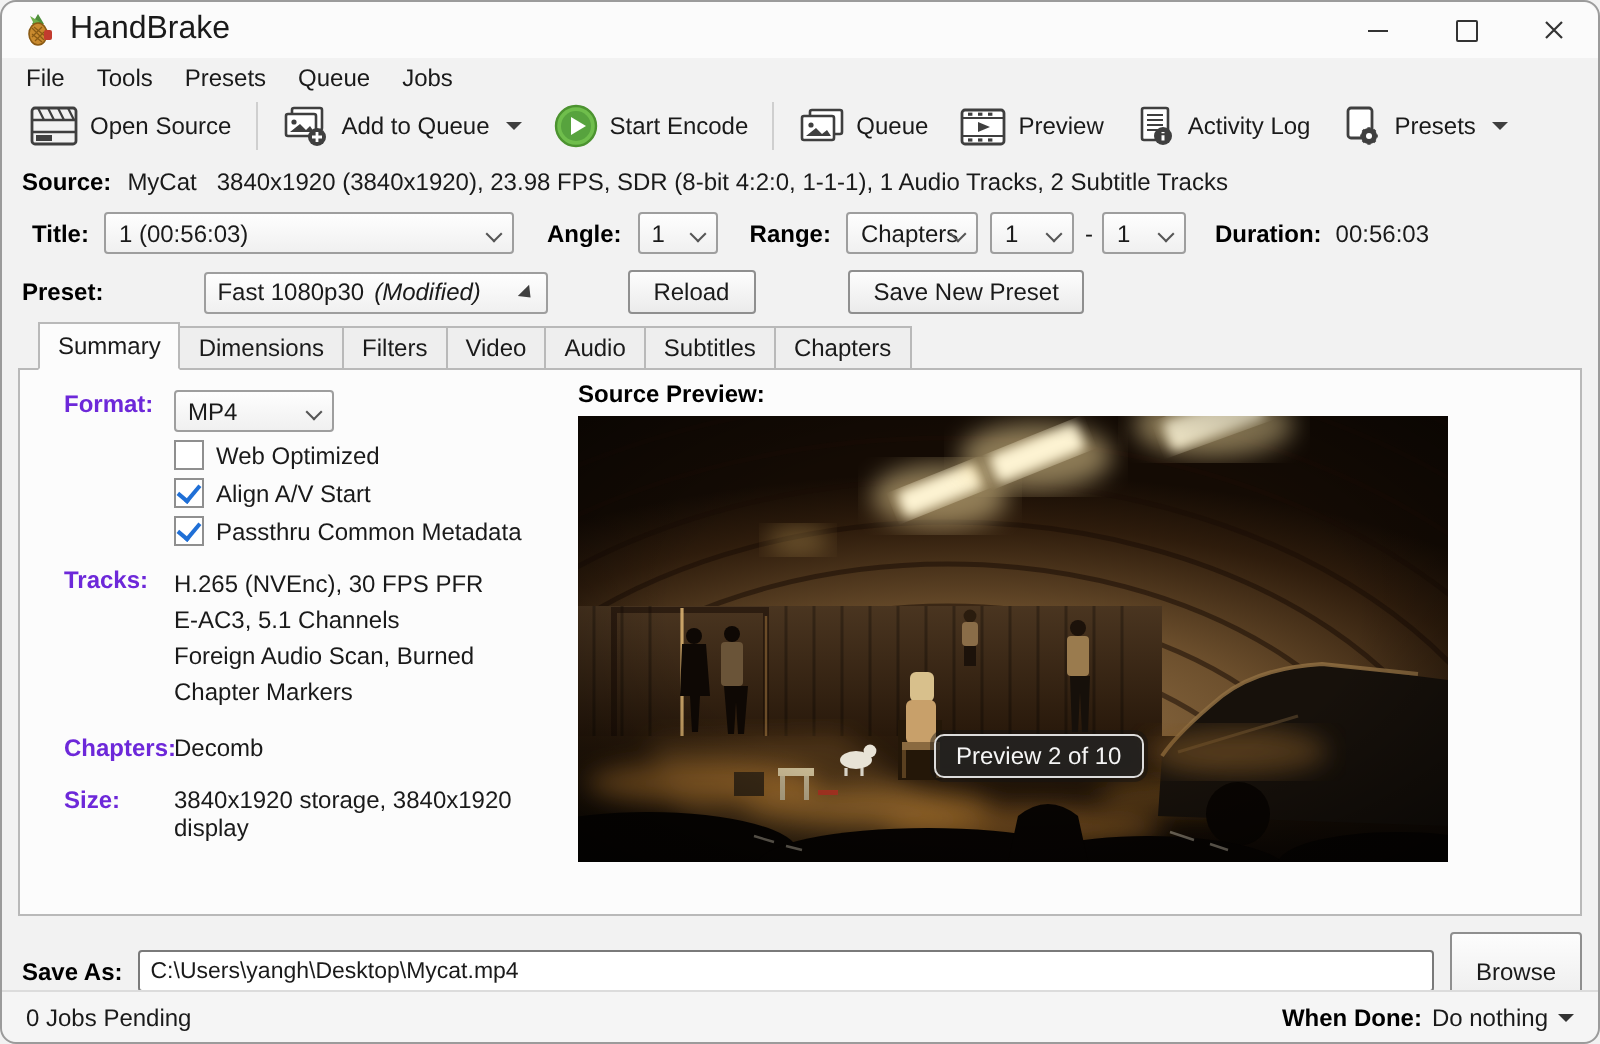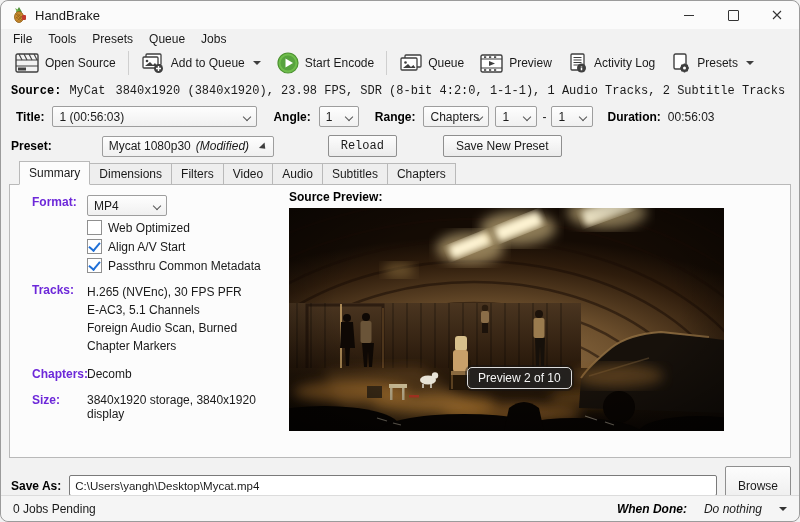--- a/index.html
+++ b/index.html
@@ -7,36 +7,36 @@
     width:800px;height:522px;overflow:hidden;
     font-family:"Liberation Sans", sans-serif;
     font-size:12px;color:#1a1a1a;
     background:#f2f2f2;
     border:1px solid #9b9b9b;border-radius:8px;
     box-sizing:border-box;position:relative;
   }
   
   .titlebar{height:28px;background:#fbfbfb;display:flex;align-items:center;border-radius:8px 8px 0 0;}
   .app-icon{margin:0 8px 0 10px;display:flex;}
-  .title-text{font-size:13px;color:#1a1a1a;}
+  .title-text{font-size:16px;color:#1a1a1a;}
   .win-controls{margin-left:auto;display:flex;height:100%;}
   .win-btn{width:44px;height:100%;display:flex;align-items:center;justify-content:center;color:#333;}
   .min-glyph{width:10px;border-bottom:1px solid #333;}
   .max-glyph{width:9px;height:9px;border:1px solid #333;border-radius:1px;}
   
   .menubar{height:20px;display:flex;align-items:center;padding-left:4px;background:#f2f2f2;}
   .menu-item{padding:2px 8px;}
   
   .toolbar{height:28px;display:flex;align-items:center;padding-left:6px;background:#f2f2f2;}
   .tb-btn{display:flex;align-items:center;gap:6px;padding:3px 8px;border-radius:3px;}
   .tb-sep{width:1px;height:24px;background:#cfcfcf;margin:0 4px;}
   .dd-caret{width:0;height:0;border-left:4px solid transparent;border-right:4px solid transparent;border-top:4px solid #3f3f3f;margin-left:2px;}
   .tb-icon{display:flex;}
   
-  .source-row{padding:7px 0 0 10px;display:flex;align-items:baseline;white-space:nowrap;font-family:Liberation Mono, monospace;}
+  .source-row{padding:7px 0 0 10px;display:flex;align-items:baseline;white-space:nowrap;}
   .blabel{font-weight:bold;color:#000;}
   .source-row .src-name{margin-left:8px;}
   .source-row .src-details{margin-left:10px;}
   .title-row{margin:8px 0 0 15px;display:flex;align-items:center;white-space:nowrap;}
   .preset-row{margin:8px 0 0 10px;display:flex;align-items:center;gap:40px;}
   .combo{
     height:21px;box-sizing:border-box;border:1px solid #9e9e9e;border-radius:2px;
     background:linear-gradient(#fefefe,#f0f0f0);
     display:inline-flex;align-items:center;padding:0 18px 0 6px;position:relative;
   }
@@ -97,21 +97,21 @@
     flex:1;height:21px;box-sizing:border-box;border:1px solid #7a7a7a;border-radius:2px;
     background:#fff;font-family:"Liberation Sans", sans-serif;font-size:11.5px;color:#1a1a1a;padding:0 5px;
   }
   .saveas-row .btn{margin-left:8px;height:39px;}
   
   .statusbar{
     position:absolute;left:0;right:0;bottom:0;height:26px;background:#f5f5f5;
     border-top:1px solid #dcdcdc;display:flex;align-items:center;
     padding:0 12px;box-sizing:border-box;border-radius:0 0 8px 8px;
   }
-  .when-done{margin-left:auto;display:flex;align-items:center;gap:17px;font-style:italic;}
+  .when-done{margin-left:auto;display:flex;align-items:center;gap:5px;}
   .caret-down{width:0;height:0;border-left:4px solid transparent;border-right:4px solid transparent;border-top:4px solid #333;}
 </style>
 </head>
 <body>
 
 <div class="titlebar">
   <span class="app-icon">
     <svg width="16" height="16" viewBox="0 0 16 16">
       <polygon points="8,0 5,5 11,5" fill="#4e8f3a"></polygon>
       <polygon points="4,1 6,5 9,4" fill="#6fae4a"></polygon>
@@ -260,24 +260,24 @@
   <span class="combo" style="width:42px;">
     <span>1</span>
   </span>
   <span class="blabel" style="margin:0 7px 0 14px;">Duration:</span>
   <span>00:56:03</span>
 </div>
 
 <div class="preset-row">
   <span class="blabel" style="margin-right:10px;">Preset:</span>
   <span class="combo right-arrow" style="width:172px;">
-    <span>Mycat 1080p30</span>
+    <span>Fast 1080p30</span>
     <span style="font-style:italic;margin-left:5px;">(Modified)</span>
   </span>
-  <span class="btn" style="margin-left:14px;font-family:Liberation Mono, monospace;">Reload</span>
+  <span class="btn" style="">Reload</span>
   <span class="btn" style="margin-left:6px;">Save New Preset</span>
 </div>
 
 <div class="tab-strip">
   <span class="tab active">Summary</span>
   <span class="tab">Dimensions</span>
   <span class="tab">Filters</span>
   <span class="tab">Video</span>
   <span class="tab">Audio</span>
   <span class="tab">Subtitles</span>

